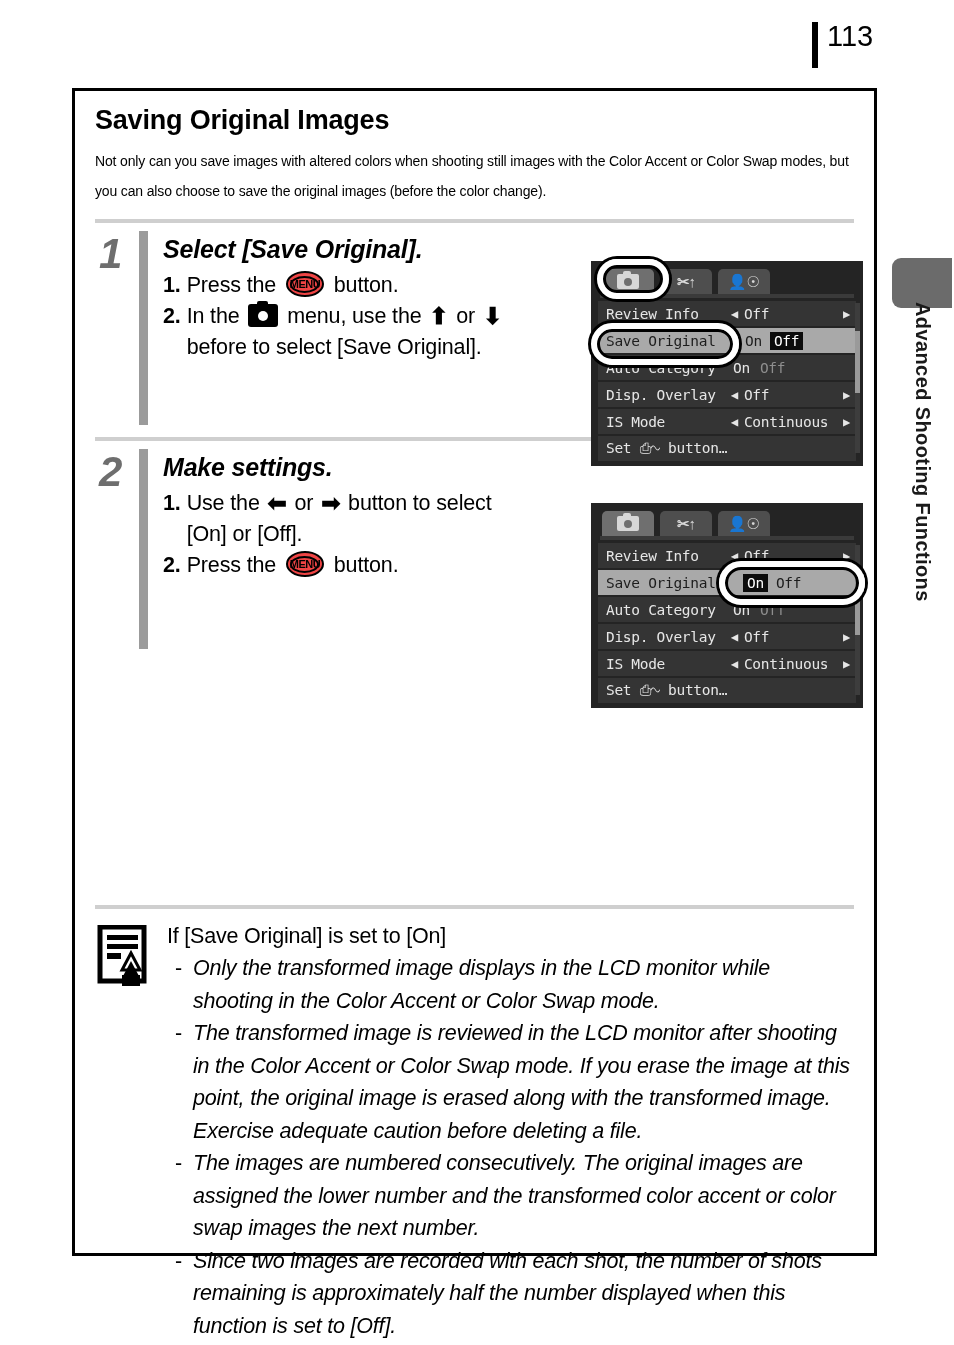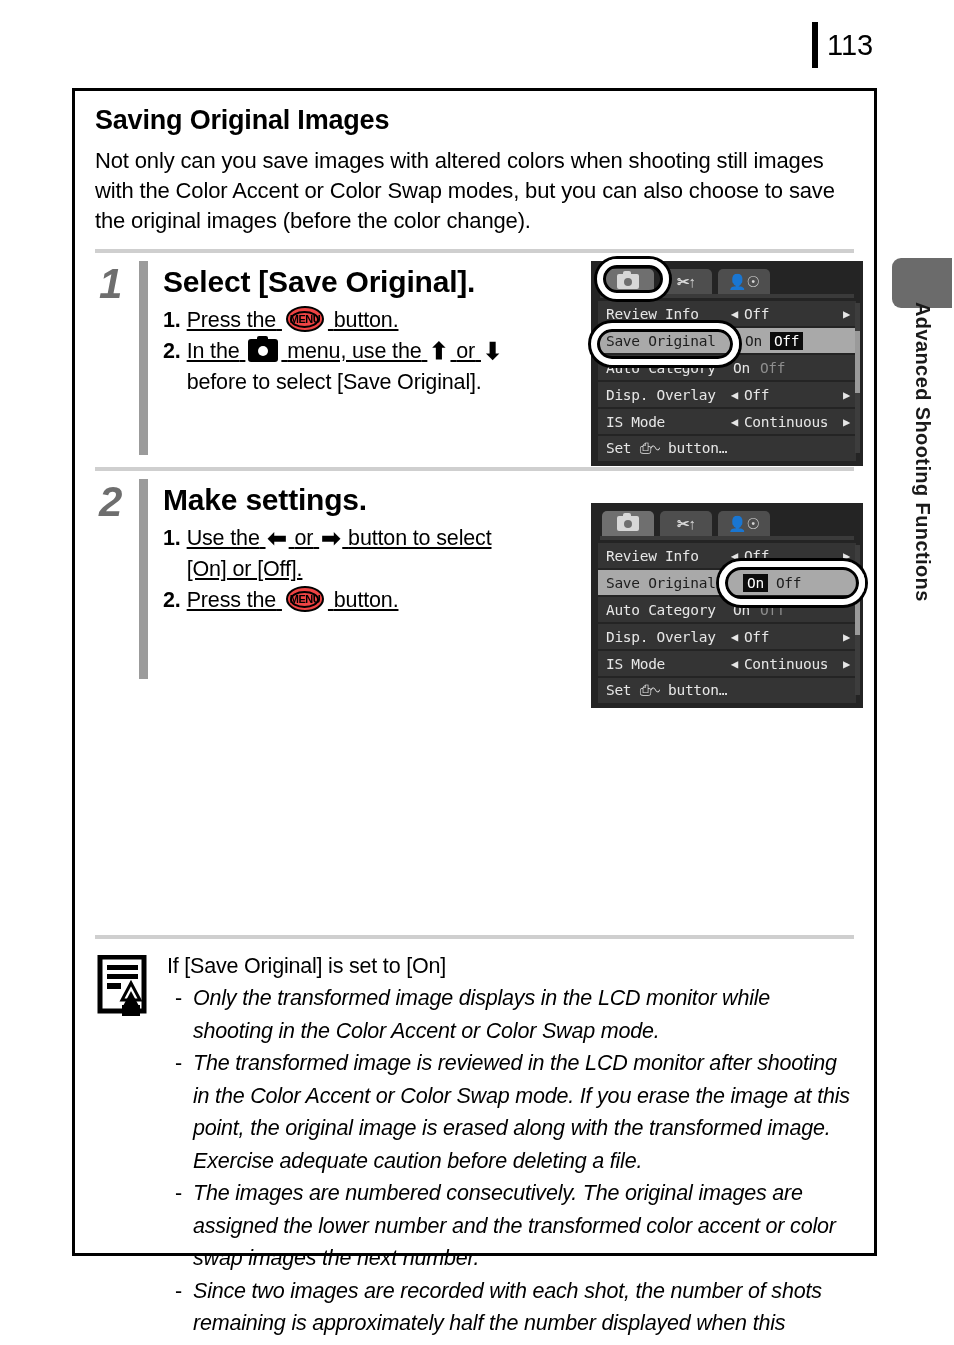--- a/index.html
+++ b/index.html
@@ -8,21 +8,21 @@
     background: #ffffff;
     font-family: "Liberation Sans", sans-serif;
     color: #000;
     overflow: hidden;
   }
   .page { position: relative; width: 954px; height: 1345px; }
 
   
   .pagenum-wrap {
     position: absolute; top: 22px; left: 812px;
-    display: flex; align-items: center; gap: 9px;
+    display: flex; gap: 9px;
   }
   .pagenum-bar { width: 6px; height: 46px; background: #000; }
   .pagenum { font-size: 29px; letter-spacing: 0px; line-height: 1; color:#000; }
 
   
   .side-tab {
     position: absolute; left: 892px; top: 258px;
     width: 60px; height: 50px;
     background: #6b6b6b;
     border-radius: 9px 0 0 9px;
@@ -45,41 +45,41 @@
     width: 805px; height: 1168px;
     border: 3px solid #000; background:#fff;
   }
 
   
   .intro { padding: 14px 12px 0 20px; }
   .intro h1 {
     font-size: 27px; font-weight: bold; letter-spacing: -0.2px;
     margin-bottom: 10px;
   }
-  .intro p { font-size: 22px; line-height: 30px; letter-spacing: -0.15px; }
+  .intro p { font-size: 14px; line-height: 30px; letter-spacing: -0.15px; }
 
   .hr { height: 4px; background: #cfcfcf; margin: 13px 20px 0 20px; }
 
   
   .step { display: flex; padding: 6px 0 0 22px; position: relative; }
   .step-num {
     width: 42px; flex: 0 0 42px;
     font-size: 42px; font-style: italic; font-weight: bold;
     color: #6e6e6e; line-height: 46px; text-align: left;
     padding-left: 2px;
   }
   .step-rule { width: 9px; flex: 0 0 9px; background: #9b9b9b; margin-right: 15px; }
   .step-body { flex: 1 1 auto; padding-top: 4px; }
-  .step-title { font-size: 30px; font-weight: bold; letter-spacing: -0.2px; margin-bottom: 6px; }
+  .step-title { font-size: 25px; font-weight: bold; letter-spacing: -0.2px; margin-bottom: 6px; font-style: italic; }
   .sub {
     font-size: 21.5px; line-height: 31px; letter-spacing: -0.15px;
     display: flex; align-items: flex-start;
   }
   .sub-n { font-weight: bold; flex: 0 0 auto; margin-right: 6px; }
-  .sub-t { flex: 1 1 auto; text-decoration: underline; }
+  .sub-t { flex: 1 1 auto; }
 
   
   .menu-btn {
     display: inline-block; vertical-align: -5px;
     width: 38px; height: 26px; margin: 0 4px;
     border: 2.5px solid #000; border-radius: 50%;
     position: relative; background: #ef4444;
   }
   .menu-btn::before {
     content: ""; position: absolute; left: 2.5px; top: 2.5px;

